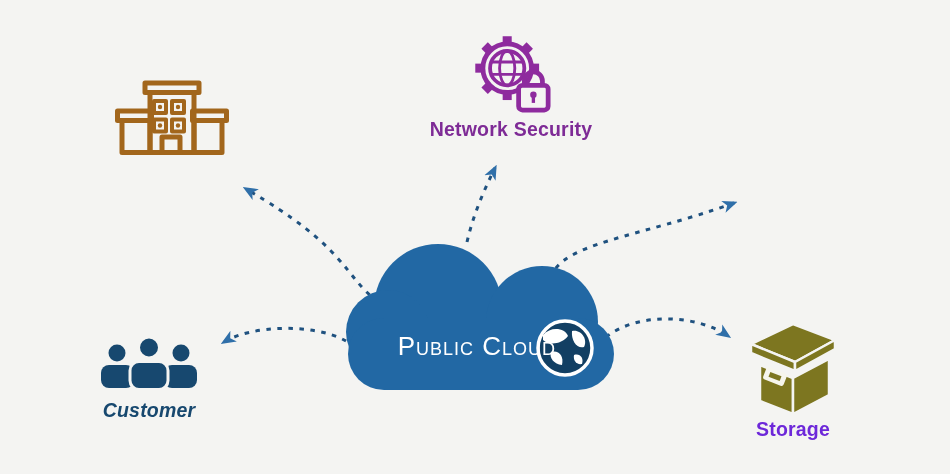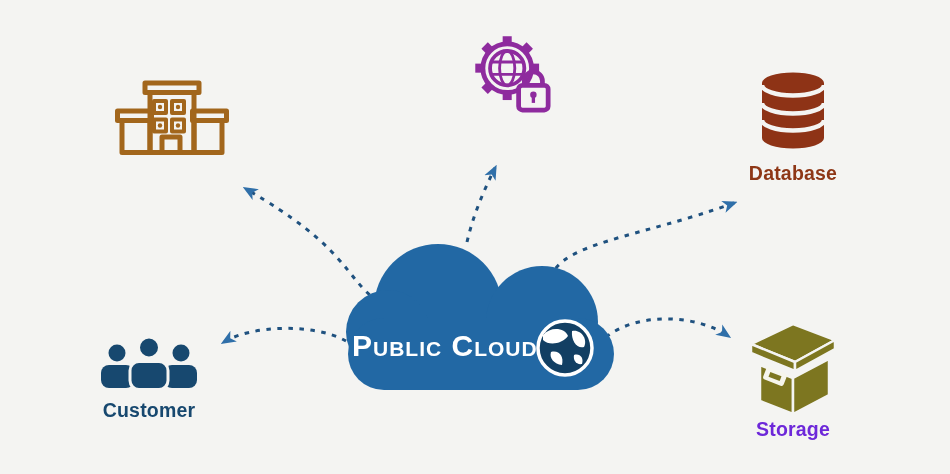--- a/index.html
+++ b/index.html
@@ -13,37 +13,37 @@
   .conn{fill:none;stroke:#1f517f;stroke-width:3;stroke-dasharray:4.5 6.5;}
   .node{position:absolute;text-align:center;}
   .node svg{display:block;margin:0 auto;}
   .label{
     font-weight:bold;font-size:19.5px;letter-spacing:.2px;line-height:1.1;
     white-space:nowrap;
   }
   .c-enterprise{color:#a86d1e;}
   .c-network{color:#7e2b96;}
   .c-database{color:#8e3716;}
-  .c-customer{color:#17486f;}
+  .c-customer{color:#17486f;font-style:italic;}
   .c-storage{color:#6d28d9;}
   #node-enterprise{left:87px;top:80px;width:170px;}
   #node-enterprise .label{margin-top:23px;}
   #node-network-security{left:421px;top:28px;width:180px;}
   #node-network-security .label{margin-top:5px;}
   #node-database{left:713px;top:71px;width:160px;}
   #node-database .label{margin-top:13px;}
   #node-customer{left:69px;top:338px;width:160px;}
   #node-customer .label{margin-top:12px;}
   #node-storage{left:713px;top:318px;width:160px;}
   #node-storage .label{margin-top:4px;}
   .cloud-svg{position:absolute;left:346px;top:232px;}
   .cloud-label{
     position:absolute;left:352px;top:322px;width:204px;height:48px;
-    line-height:48px;text-align:left;color:#ffffff;
-    font-size:30px;font-weight:bold;font-variant:small-caps;letter-spacing:1px;
+    line-height:48px;text-align:right;color:#ffffff;
+    font-size:26px;font-weight:normal;font-variant:small-caps;letter-spacing:1px;
     white-space:nowrap;
   }
 </style>
 </head>
 <body>
 
 <div class="canvas">
 
   <svg class="arrows" width="950" height="474" viewBox="0 0 950 474">
     <defs>
@@ -97,33 +97,23 @@
       <circle cx="38" cy="41" r="25.5" stroke="#8e2b9e" stroke-width="5"></circle>
       <circle cx="38" cy="41" r="18" stroke="#8e2b9e" stroke-width="4"></circle>
       <ellipse cx="38" cy="41" rx="8" ry="18" stroke="#8e2b9e" stroke-width="3"></ellipse>
       <line x1="21.2" y1="34.5" x2="54.8" y2="34.5" stroke="#8e2b9e" stroke-width="3"></line>
       <line x1="21.2" y1="47.5" x2="54.8" y2="47.5" stroke="#8e2b9e" stroke-width="3"></line>
       <path d="M56,59 v-4.5 a9.5,9.5 0 0 1 19,0 v4.5" stroke="#8e2b9e" stroke-width="5"></path>
       <rect x="50" y="59" width="31" height="26" rx="4" fill="#f4f4f2" stroke="#8e2b9e" stroke-width="5"></rect>
       <circle cx="65.5" cy="69" r="3.4" fill="#8e2b9e" stroke="none"></circle>
       <line x1="65.5" y1="71" x2="65.5" y2="77.5" stroke="#8e2b9e" stroke-width="3.5"></line>
     </svg>
+    <div class="label">Network Security</div>
   </div>
 
-  <div class="node c-database" id="node-database">
-    <svg width="70" height="79" viewBox="0 0 70 79">
-      <path d="M4,12 A31,10.5 0 0 1 66,12 L66,67 A31,10.5 0 0 1 4,67 Z" fill="#8e3316"></path>
-      <g fill="none" stroke="#f4f4f2" stroke-width="4.5">
-        <path d="M4,14 A31,10.5 0 0 0 66,14"></path>
-        <path d="M4,32 A31,10.5 0 0 0 66,32"></path>
-        <path d="M4,49 A31,10.5 0 0 0 66,49"></path>
-      </g>
-    </svg>
-    <div class="label">Database</div>
-  </div>
 
   <div class="node c-customer" id="node-customer">
     <svg width="104" height="50" viewBox="0 0 104 50">
       <g fill="#17486f">
         <circle cx="20" cy="15" r="8.5"></circle>
         <rect x="4" y="27" width="33" height="23" rx="8"></rect>
         <circle cx="84" cy="15" r="8.5"></circle>
         <rect x="67" y="27" width="33" height="23" rx="8"></rect>
       </g>
       <g fill="#17486f" stroke="#f4f4f2" stroke-width="3">

